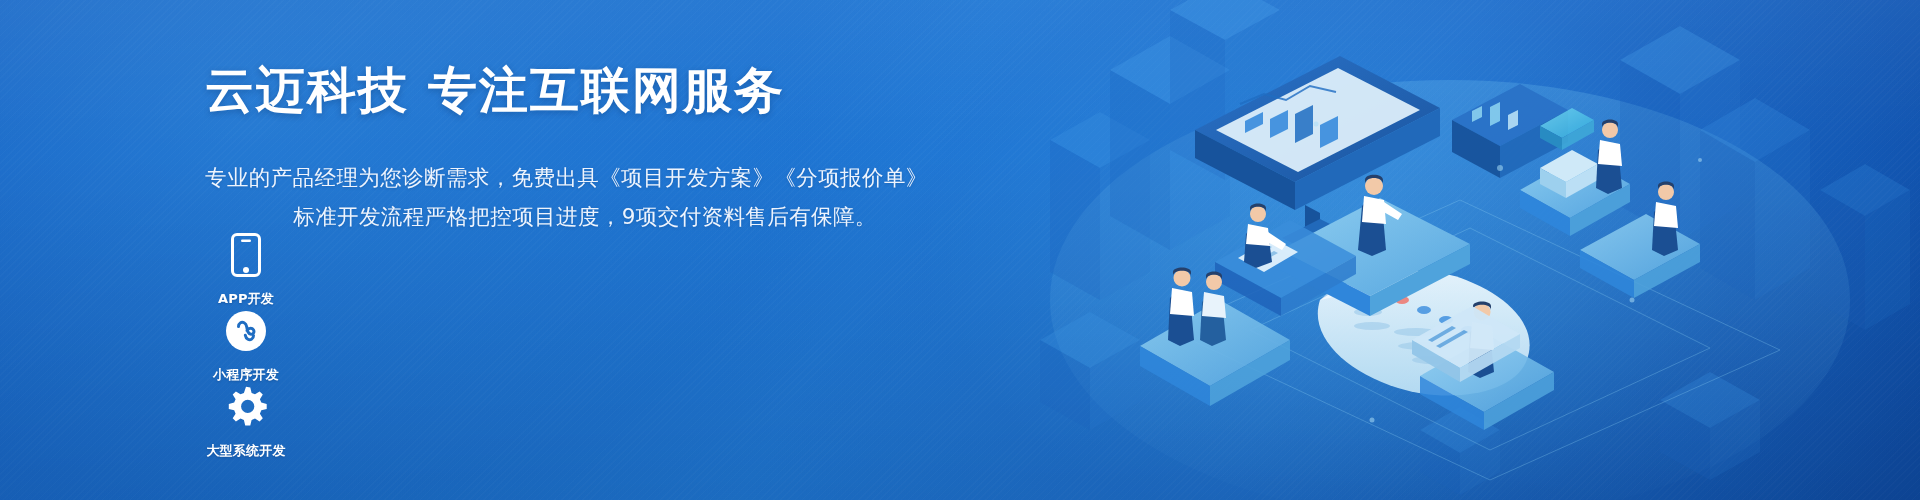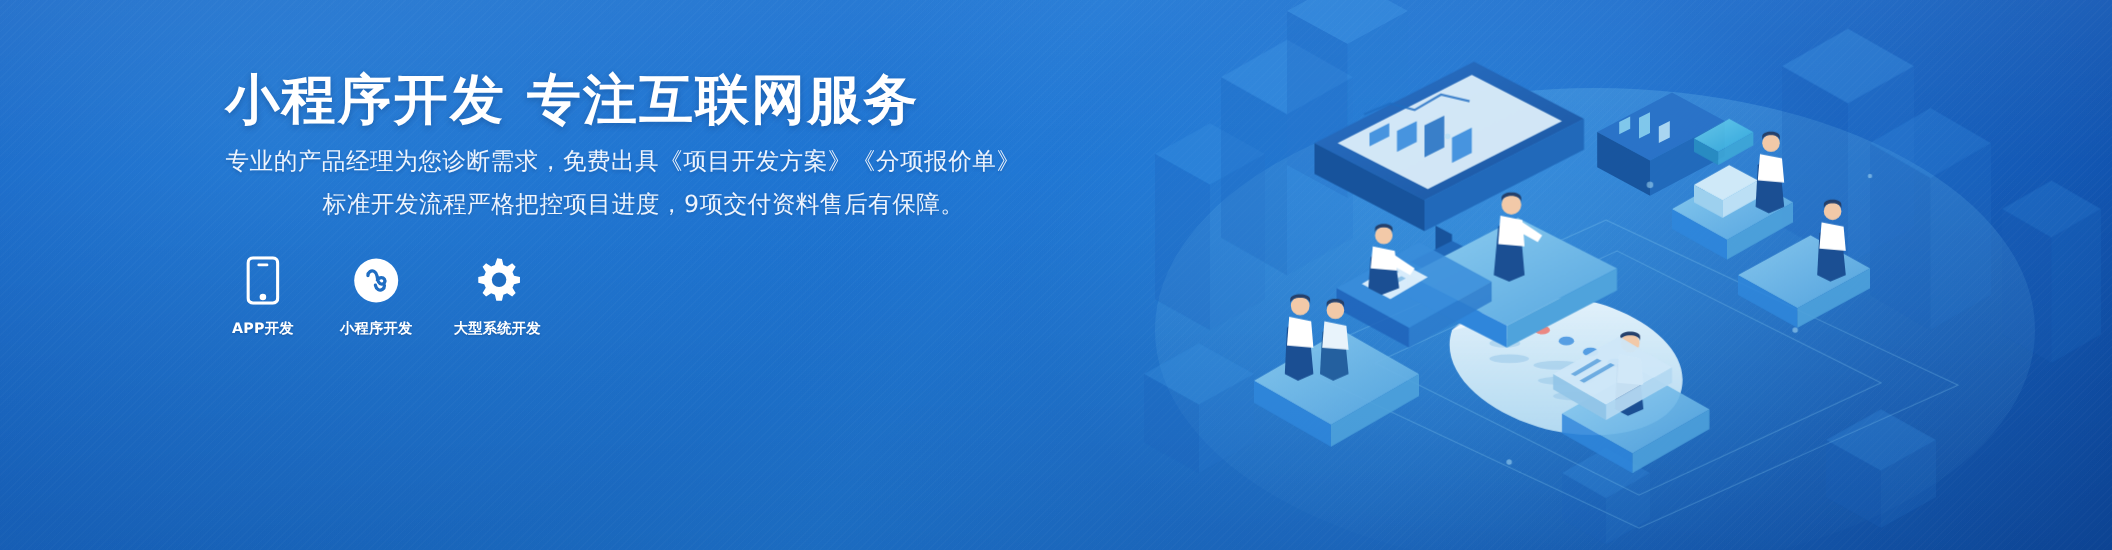--- a/index.html
+++ b/index.html
@@ -44,38 +44,38 @@
     font-family:"DejaVu Sans", sans-serif;
     font-weight:bold;
     font-size:49px;
     line-height:1.18;
     letter-spacing:2px;
     color:#ffffff;
     text-shadow:0 2px 6px rgba(5,40,90,0.30);
     white-space:nowrap;
   }
   .subtitle {
-    margin-top:10px;
+    margin-top:40px;
     color:#eef4fd;
     font-family:"DejaVu Sans", sans-serif;
     font-size:21.5px;
     line-height:1.72;
     letter-spacing:0.4px;
     white-space:nowrap;
     text-shadow:0 1px 3px rgba(5,40,90,0.22);
   }
 
   
   .services {
     position:absolute;
     left:203px; top:232px;
     display:flex;
     align-items:center;
-    gap:24px;
     z-index:6;
+    flex-direction:column;
   }
   .service {
     width:72px;
     display:flex;
     flex-direction:column;
     align-items:center;
   }
   .service .glyph {
     height:46px;
     display:flex; align-items:center; justify-content:center;
@@ -371,21 +371,21 @@
         <circle cx="480" cy="168" r="3"></circle>
         <circle cx="296" cy="124" r="2.5"></circle>
         <circle cx="612" cy="300" r="2.5"></circle>
         <circle cx="352" cy="420" r="2.5"></circle>
         <circle cx="680" cy="160" r="2"></circle>
       </g>
     </svg>
   </div>
 
   <div class="content">
-    <div class="headline">小程序开发 专注互联网服务</div>
+    <div class="headline">云迈科技 专注互联网服务</div>
     <div class="subtitle">专业的产品经理为您诊断需求，免费出具《项目开发方案》《分项报价单》</div>
     <div class="subtitle" style="margin-top:2px;text-align:center;">标准开发流程严格把控项目进度，9项交付资料售后有保障。</div>
   </div>
 
   <div class="services">
 
     <div class="service">
       <span class="glyph">
         <svg width="30" height="44" viewBox="0 0 30 44" xmlns="http://www.w3.org/2000/svg">
           <rect x="1.5" y="1.5" width="27" height="41" rx="4.5" ry="4.5" fill="none" stroke="#ffffff" stroke-width="3"></rect>

